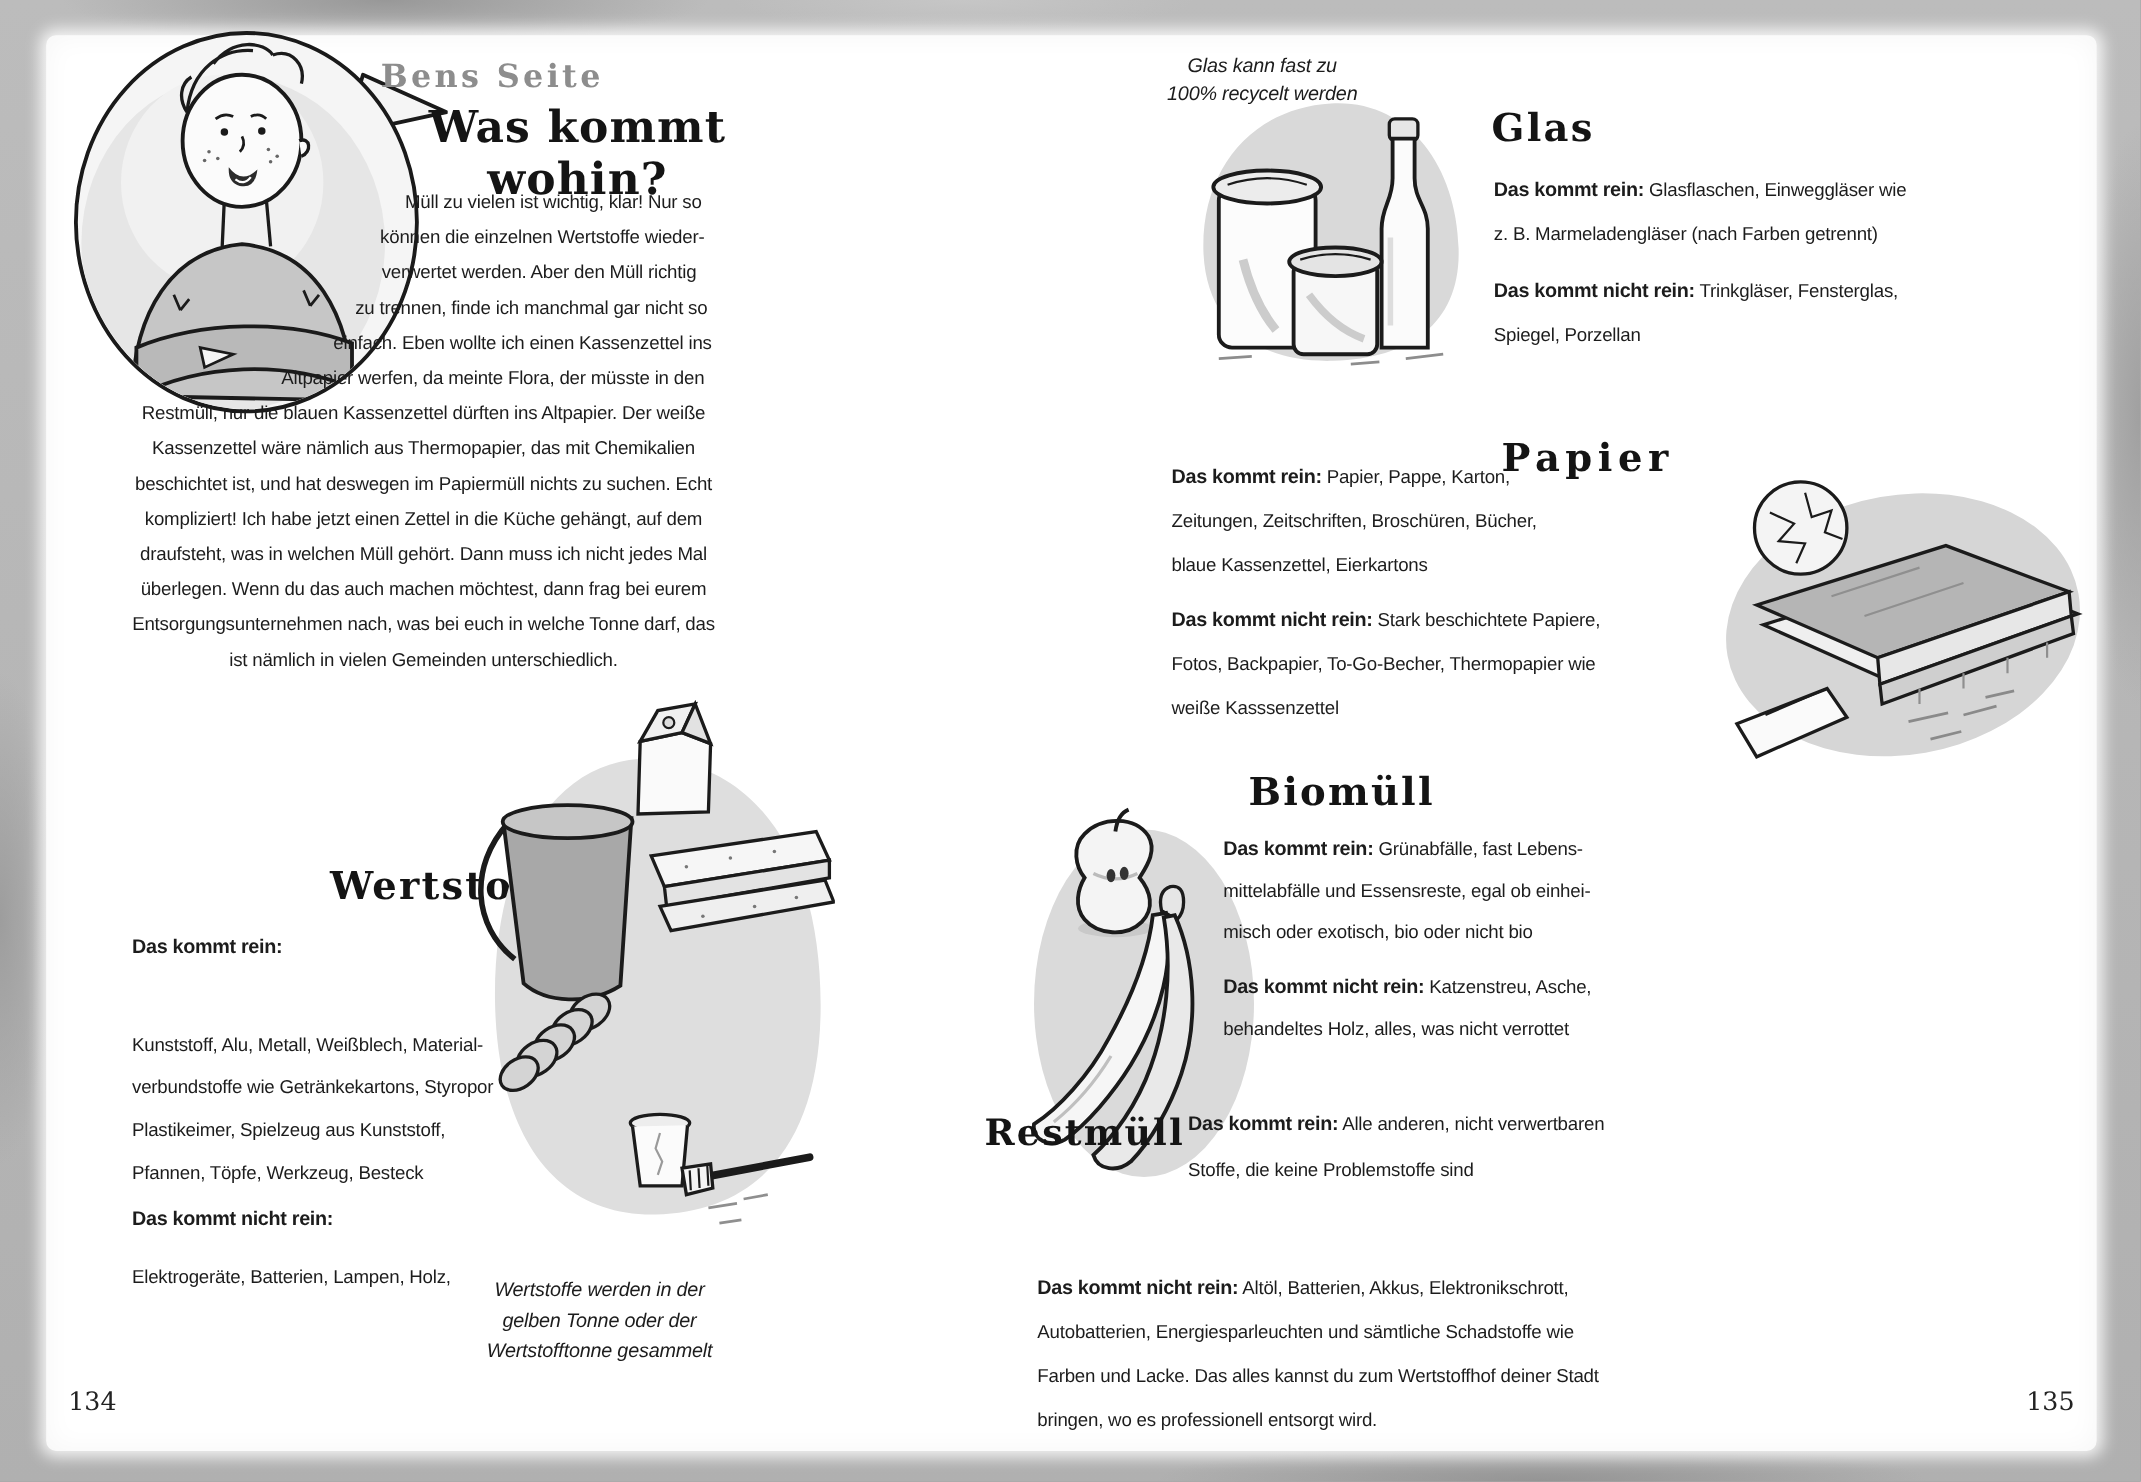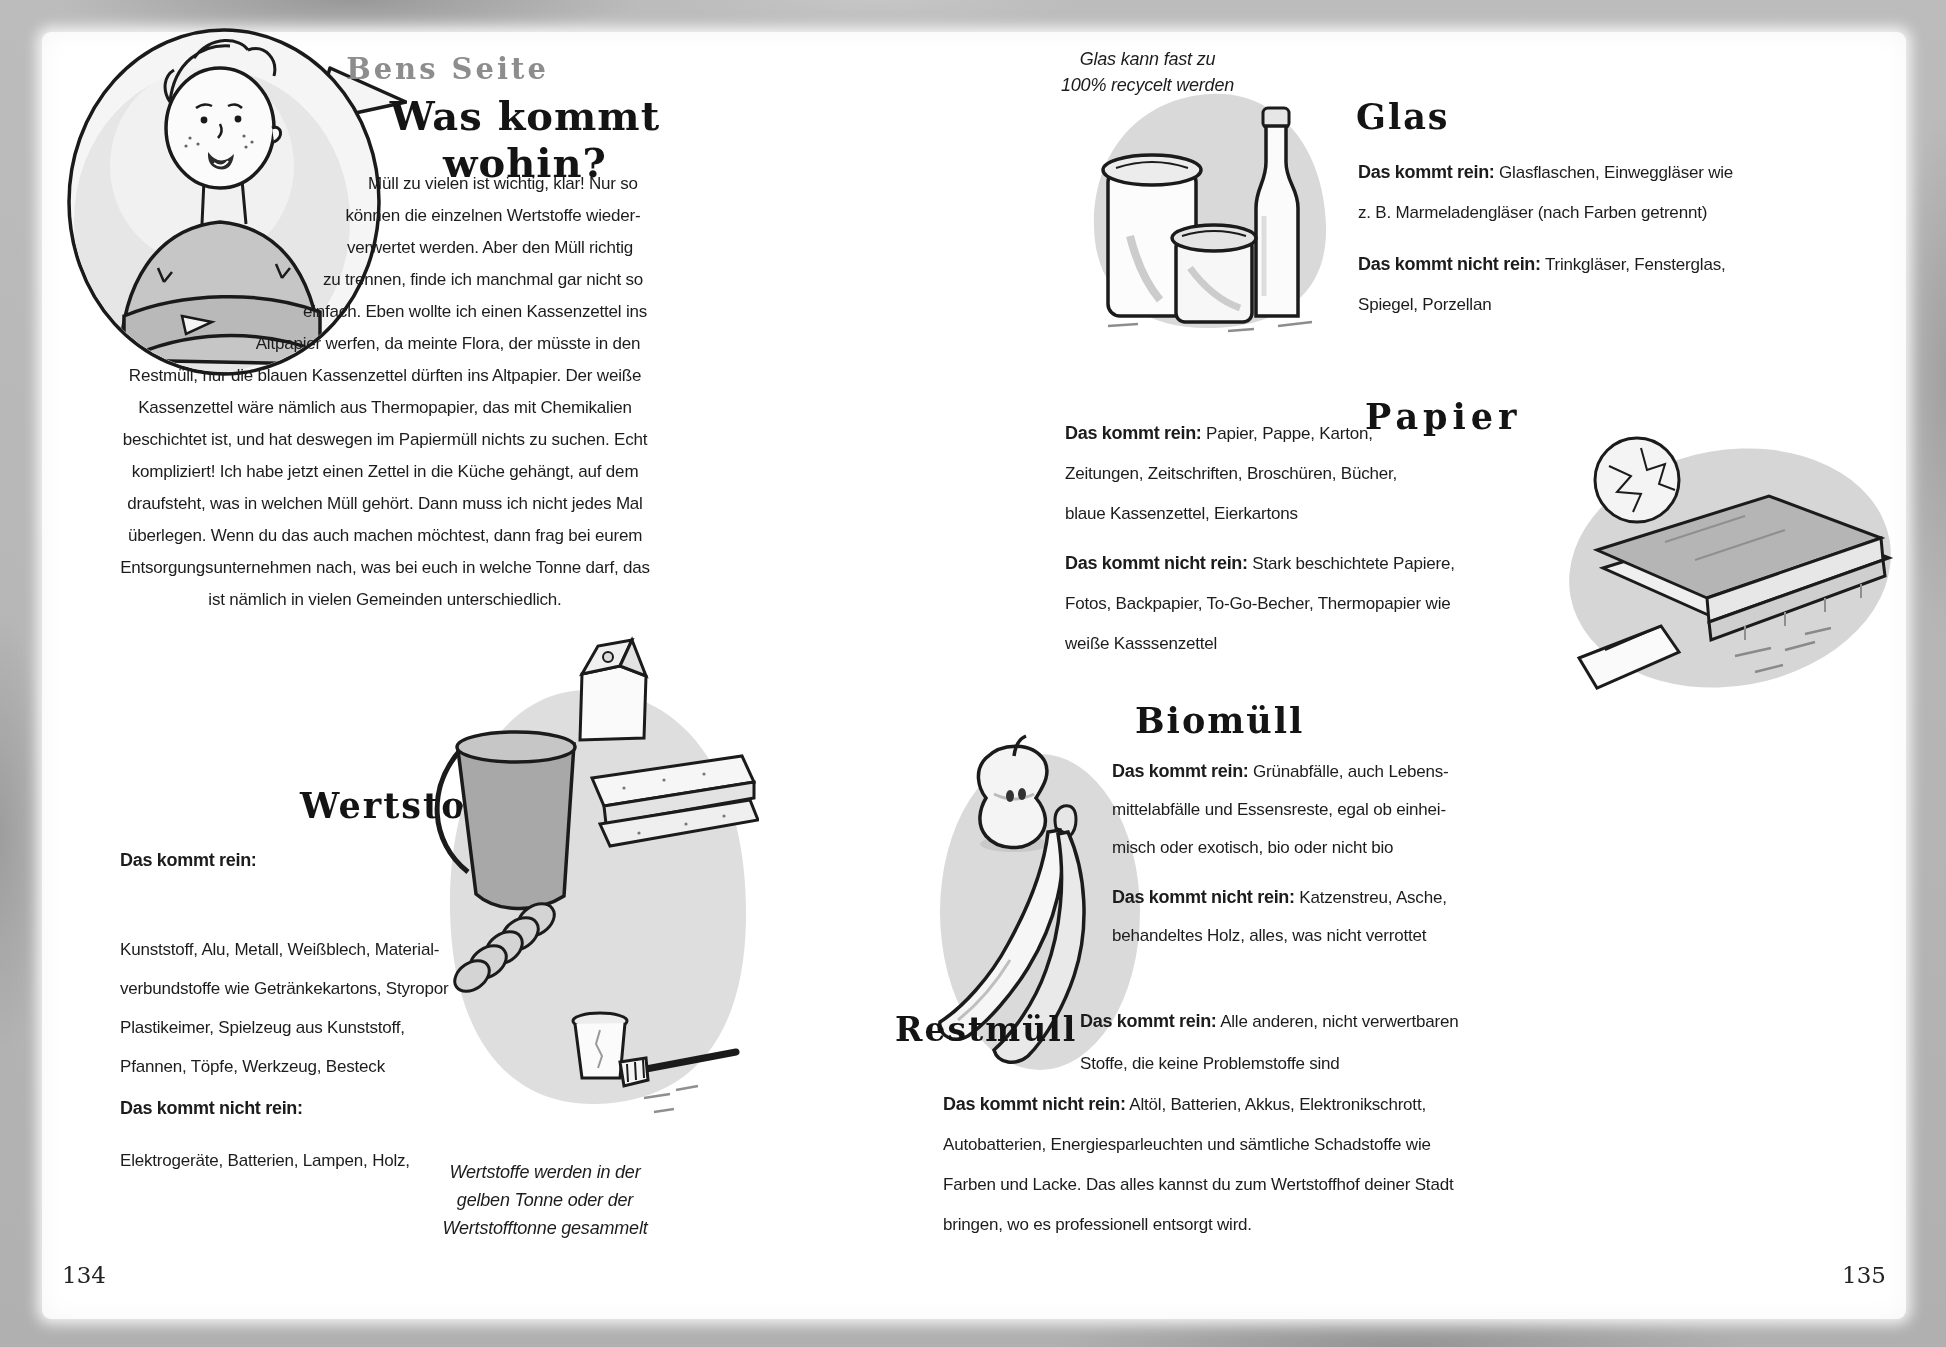--- a/index.html
+++ b/index.html
@@ -241,36 +241,36 @@
         <ellipse cx="94" cy="62" rx="4" ry="6" fill="#333"></ellipse>
       <path d="M86 24 q2 -16 12 -20" class="ln" stroke-width="3.5"></path>
       <path d="M128 96 q-4 -18 8 -22 q12 -2 12 14 q0 10 -6 16 Z" fill="#e6e6e6" stroke="#1b1b1b" stroke-width="3"></path>
       <path d="M132 98 C140 140 128 190 100 236 C84 262 60 290 40 304 C26 312 10 304 12 290 C34 276 62 246 80 212 C100 176 116 136 120 100 Z" fill="#f6f6f6" stroke="#1b1b1b" stroke-width="3.5"></path>
       <path d="M140 100 C158 140 162 196 146 244 C136 274 118 306 100 324 C88 334 70 332 66 318 C84 302 106 272 118 238 C132 200 138 150 130 102 Z" fill="#e9e9e9" stroke="#1b1b1b" stroke-width="3.5"></path>
       <path d="M30 288 q30 -24 52 -60" stroke="#bfbfbf" stroke-width="3" fill="none"></path>
     </svg>
   </div>
 
   <div class="abs hand blist" style="left:1112px;top:752px;">
-    <div class="line"><b class="lbl">Das kommt rein:</b> <span>Grünabfälle, auch Lebens-</span></div>
+    <div class="line"><b class="lbl">Das kommt rein:</b> <span>Grünabfälle, fast Lebens-</span></div>
     <div class="line">mittelabfälle und Essensreste, egal ob einhei-</div>
     <div class="line">misch oder exotisch, bio oder nicht bio</div>
   </div>
   <div class="abs hand blist" style="left:1112px;top:878px;">
     <div class="line"><b class="lbl">Das kommt nicht rein:</b> <span>Katzenstreu, Asche,</span></div>
     <div class="line">behandeltes Holz, alles, was nicht verrottet</div>
   </div>
 
   <div class="abs display" style="left:895px;top:1010px;font-size:33px;letter-spacing:2px;">Restmüll</div>
 
   <div class="abs hand rlist" style="left:1080px;top:1000px;">
     <div class="line" style="line-height:42px;"><b class="lbl">Das kommt rein:</b> <span>Alle anderen, nicht verwertbaren</span></div>
     <div class="line" style="line-height:42px;">Stoffe, die keine Problemstoffe sind</div>
   </div>
-  <div class="abs hand rlist" style="left:943px;top:1084px;">
+  <div class="abs hand rlist" style="left:943px;top:1150px;">
     <div class="line"><b class="lbl">Das kommt nicht rein:</b> <span>Altöl, Batterien, Akkus, Elektronikschrott,</span></div>
     <div class="line">Autobatterien, Energiesparleuchten und sämtliche Schadstoffe wie</div>
     <div class="line">Farben und Lacke. Das alles kannst du zum Wertstoffhof deiner Stadt</div>
     <div class="line">bringen, wo es professionell entsorgt wird.</div>
   </div>
 
   <div class="abs pagenum" style="left:1842px;top:1262px;">135</div>
 </div>
 
 </body></html>

